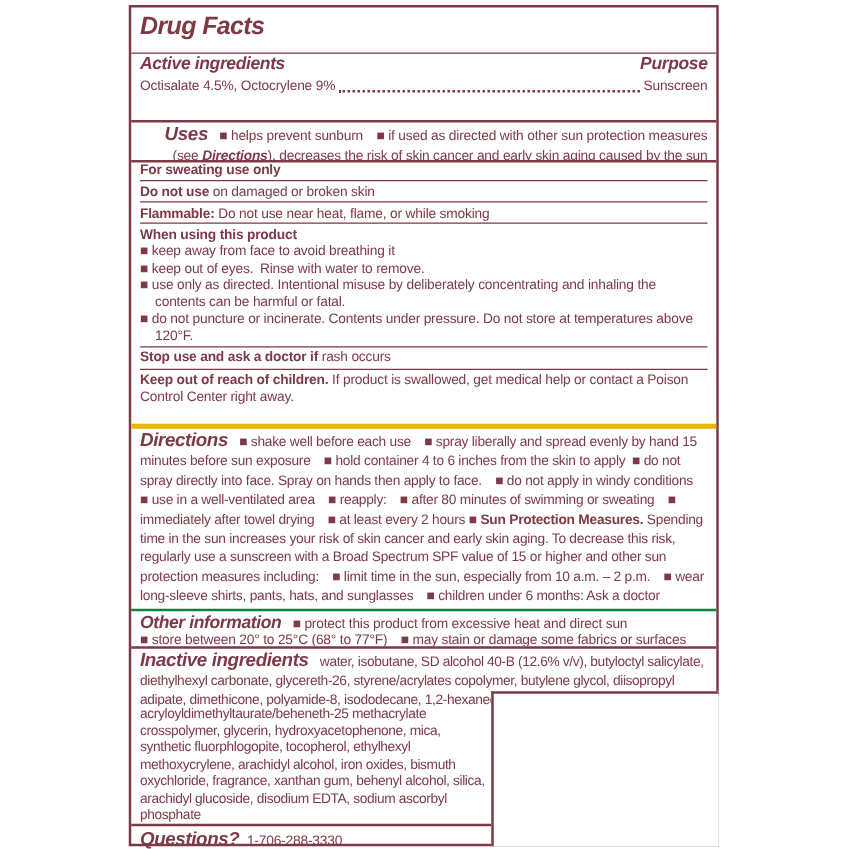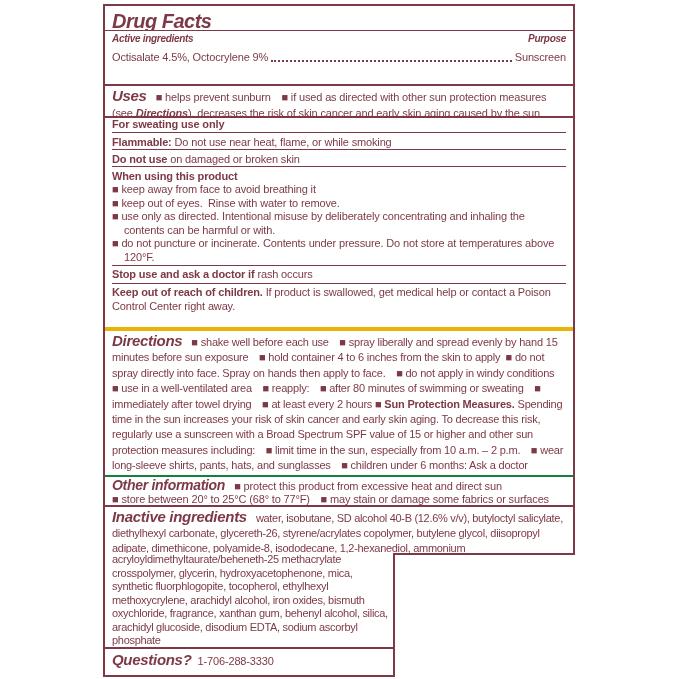--- a/index.html
+++ b/index.html
@@ -15,34 +15,34 @@
   .label {
     position: absolute; left: 103px; top: 4px;
     width: 472px; height: 673px;
     border: 2px solid #7d3a46;
     background: #ffffff;
   }
 
   .sec { overflow: hidden; padding: 0 7px; }
 
   .h1 { font-size: 20px; font-weight: bold; font-style: italic; letter-spacing: -0.5px; }
-  .h2 { font-size: 10px; font-weight: bold; font-style: italic; letter-spacing: -0.3px; }
+  .h2 { font-size: 14px; font-weight: bold; font-style: italic; letter-spacing: -0.3px; }
   .h2i { font-size: 15px; font-weight: bold; font-style: italic; letter-spacing: -0.3px; line-height: 1; margin-right: 9px; }
   .body { font-size: 11px; letter-spacing: -0.15px; }
   .b { font-weight: bold; }
   .bi { font-weight: bold; font-style: italic; }
 
-  .sec-header { height: 25px; padding-top: 4px; border-bottom: 1px solid #7d3a46; }
+  .sec-header { height: 37px; padding-top: 4px; border-bottom: 1px solid #7d3a46; }
 
   .sec-active { height: 53px; padding-top: 1px; line-height: 13px; }
   .ai-row { display: flex; justify-content: space-between; align-items: baseline; height: 19px; }
   .ai-leader-row { display: flex; align-items: flex-start; }
   .leader { flex: 1; border-bottom: 2px dotted #7d3a46; margin: 0 3px; align-self: flex-end; margin-bottom: 2px; }
 
-  .sec-uses { height: 32px; padding-top: 2px; border-top: 2px solid #7d3a46; line-height: 13.5px; }
+  .sec-uses { height: 32px; padding-top: 2px; border-top: 2px solid #7d3a46; line-height: 13.5px; text-align: right; }
 
   .sec-warnings { height: 211px; border-top: 2px solid #7d3a46; line-height: 13.5px; }
   .w-head { height: 17px; padding-top: 2px; }
   .w-ext { height: 15px; border-bottom: 1px solid #7d3a46; font-size: 11px; letter-spacing: -0.15px; }
   .w-rule-row { height: 17px; border-bottom: 1px solid #7d3a46; padding-top: 3px; }
   .w-when { height: 16px; padding-top: 3px; }
   .hang { padding-left: 12px; text-indent: -12px; }
   .w-stop { border-top: 1px solid #7d3a46; border-bottom: 1px solid #7d3a46; padding: 2px 0 1px; height: 19px; margin-top: 1px; }
   .w-keep { padding-top: 2px; line-height: 13.6px; }
 
@@ -90,30 +90,30 @@
       </div>
     </div>
 
     <div class="sec sec-uses">
       <span class="h2i">Uses</span><span class="body">■ helps prevent sunburn  ■ if used as directed with other sun protection measures (see </span><span class="body bi">Directions</span><span class="body">), decreases the risk of skin cancer and early skin aging caused by the sun</span>
     </div>
 
     <div class="sec sec-warnings">
       <div class="w-ext b">For sweating use only</div>
       <div class="w-rule-row body">
-        <span class="b">Flammable:</span><span> Do not use near heat, flame, or while smoking</span>
+        <span class="b">Do not use</span><span> on damaged or broken skin</span>
       </div>
       <div class="w-rule-row body">
-        <span class="b">Do not use</span><span> on damaged or broken skin</span>
+        <span class="b">Flammable:</span><span> Do not use near heat, flame, or while smoking</span>
       </div>
       <div class="w-when body b">When using this product</div>
       <div class="w-bullets">
         <div class="body hang">■ keep away from face to avoid breathing it</div>
         <div class="body hang">■ keep out of eyes. Rinse with water to remove.</div>
-        <div class="body hang">■ use only as directed. Intentional misuse by deliberately concentrating and inhaling the contents can be harmful or with.</div>
+        <div class="body hang">■ use only as directed. Intentional misuse by deliberately concentrating and inhaling the contents can be harmful or fatal.</div>
         <div class="body hang">■ do not puncture or incinerate. Contents under pressure. Do not store at temperatures above 120°F.</div>
       </div>
       <div class="w-stop body">
         <span class="b">Stop use and ask a doctor if</span><span> rash occurs</span>
       </div>
       <div class="w-keep body">
         <span class="b">Keep out of reach of children.</span><span> If product is swallowed, get medical help or contact a Poison Control Center right away.</span>
       </div>
     </div>
 

